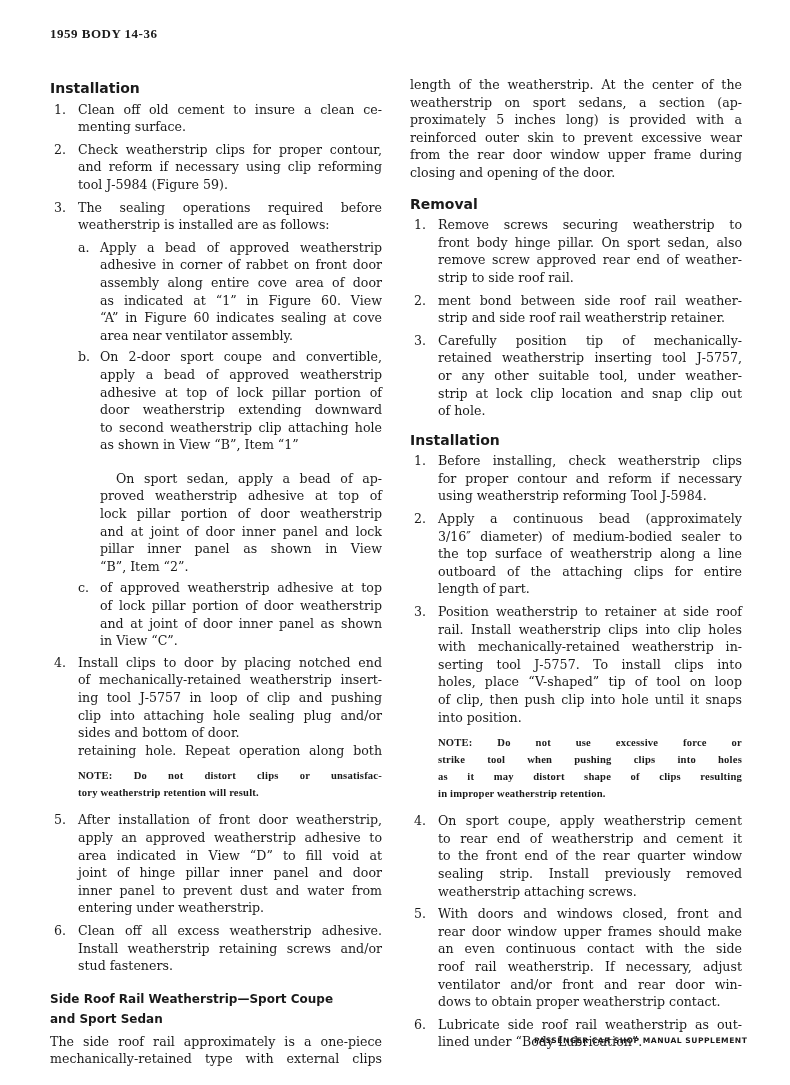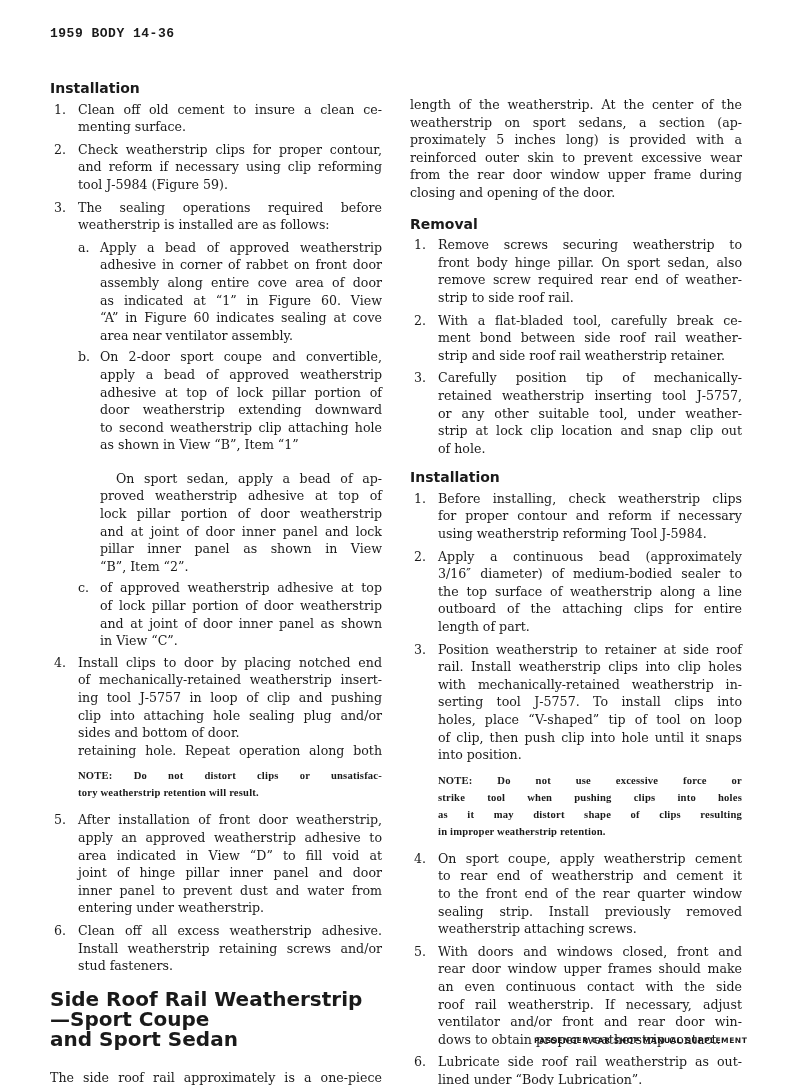--- a/index.html
+++ b/index.html
@@ -1,32 +1,32 @@
 <!DOCTYPE html>
 <html><head>
 <meta charset="utf-8">
 <style>
   html, body { margin:0; padding:0; background:#fff; }
   body { width:790px; height:1085px; position:relative; overflow:hidden; color:#1a1a1a; }
-  .page-header { position:absolute; left:50px; top:26px; font-family:Liberation Mono, monospace; font-weight:bold; font-size:13px; letter-spacing:0.5px; }
+  .page-header { position:absolute; left:50px; top:26px; font-family:Liberation Serif, serif; font-weight:bold; font-size:13px; letter-spacing:0.5px; }
   .col { position:absolute; width:332px; }
   .col-left { left:50px; top:80px; }
   .col-right { left:410px; top:76px; }
   .h-sub { font-family:"DejaVu Sans", sans-serif; font-weight:bold; font-size:14px; margin:0 0 3px 0; }
-  .h-sec { font-family:"DejaVu Sans", sans-serif; font-weight:bold; font-size:20px; line-height:20px; margin:14px 0 4px 0; }
+  .h-sec { font-family:"DejaVu Sans", sans-serif; font-weight:bold; font-size:12px; line-height:20px; margin:14px 0 4px 0; }
   .body { font-family:"DejaVu Serif", serif; font-size:12.6px; line-height:17.6px; }
   .item { position:relative; padding-left:28px; margin-bottom:5px; }
   .item .num { position:absolute; left:4px; top:0; }
   .sub { position:relative; padding-left:22px; margin-bottom:4px; }
   .sub .num { position:absolute; left:0; top:0; }
   .line { display:block; text-align:justify; text-align-last:justify; white-space:nowrap; }
   .line.last { text-align-last:left; }
   .indent-line { text-indent:16px; }
   .para { margin-top:0; }
-  .para .line:first-child { text-indent:0;margin-top:20px; }
+  .para .line:first-child { text-indent:0; }
   .note { font-family:Liberation Serif, serif; font-weight:bold; font-size:10.6px; line-height:17px; padding-left:28px; margin:8px 0 10px 0; letter-spacing:0.2px; }
   .note .line { text-align:justify; text-align-last:justify; }
   .note .line.last { text-align-last:left; }
   .footer { position:absolute; left:534px; top:1036px; font-family:"DejaVu Sans", sans-serif; font-weight:bold; font-size:7.6px; letter-spacing:0.5px; }
 </style>
 </head>
 <body>
 
 <div class="page-header">1959 BODY 14-36</div>
 
@@ -137,26 +137,25 @@
       <span class="line">reinforced outer skin to prevent excessive wear</span>
       <span class="line">from the rear door window upper frame during</span>
       <span class="line last">closing and opening of the door.</span>
     </div>
   <div class="h-sub">Removal</div>
   <div>
       <div class="item">
         <span class="num">1.</span>
         <span class="line">Remove screws securing weatherstrip to</span>
         <span class="line">front body hinge pillar. On sport sedan, also</span>
-        <span class="line">remove screw required rear end of weather-</span>
+        <span class="line">remove screw approved rear end of weather-</span>
         <span class="line last">strip to side roof rail.</span>
       </div>
       <div class="item">
         <span class="num">2.</span>
-        <span class="line">With a flat-bladed tool, carefully break ce-</span>
         <span class="line">ment bond between side roof rail weather-</span>
         <span class="line last">strip and side roof rail weatherstrip retainer.</span>
       </div>
       <div class="item">
         <span class="num">3.</span>
         <span class="line">Carefully position tip of mechanically-</span>
         <span class="line">retained weatherstrip inserting tool J-5757,</span>
         <span class="line">or any other suitable tool, under weather-</span>
         <span class="line">strip at lock clip location and snap clip out</span>
         <span class="line last">of hole.</span>

